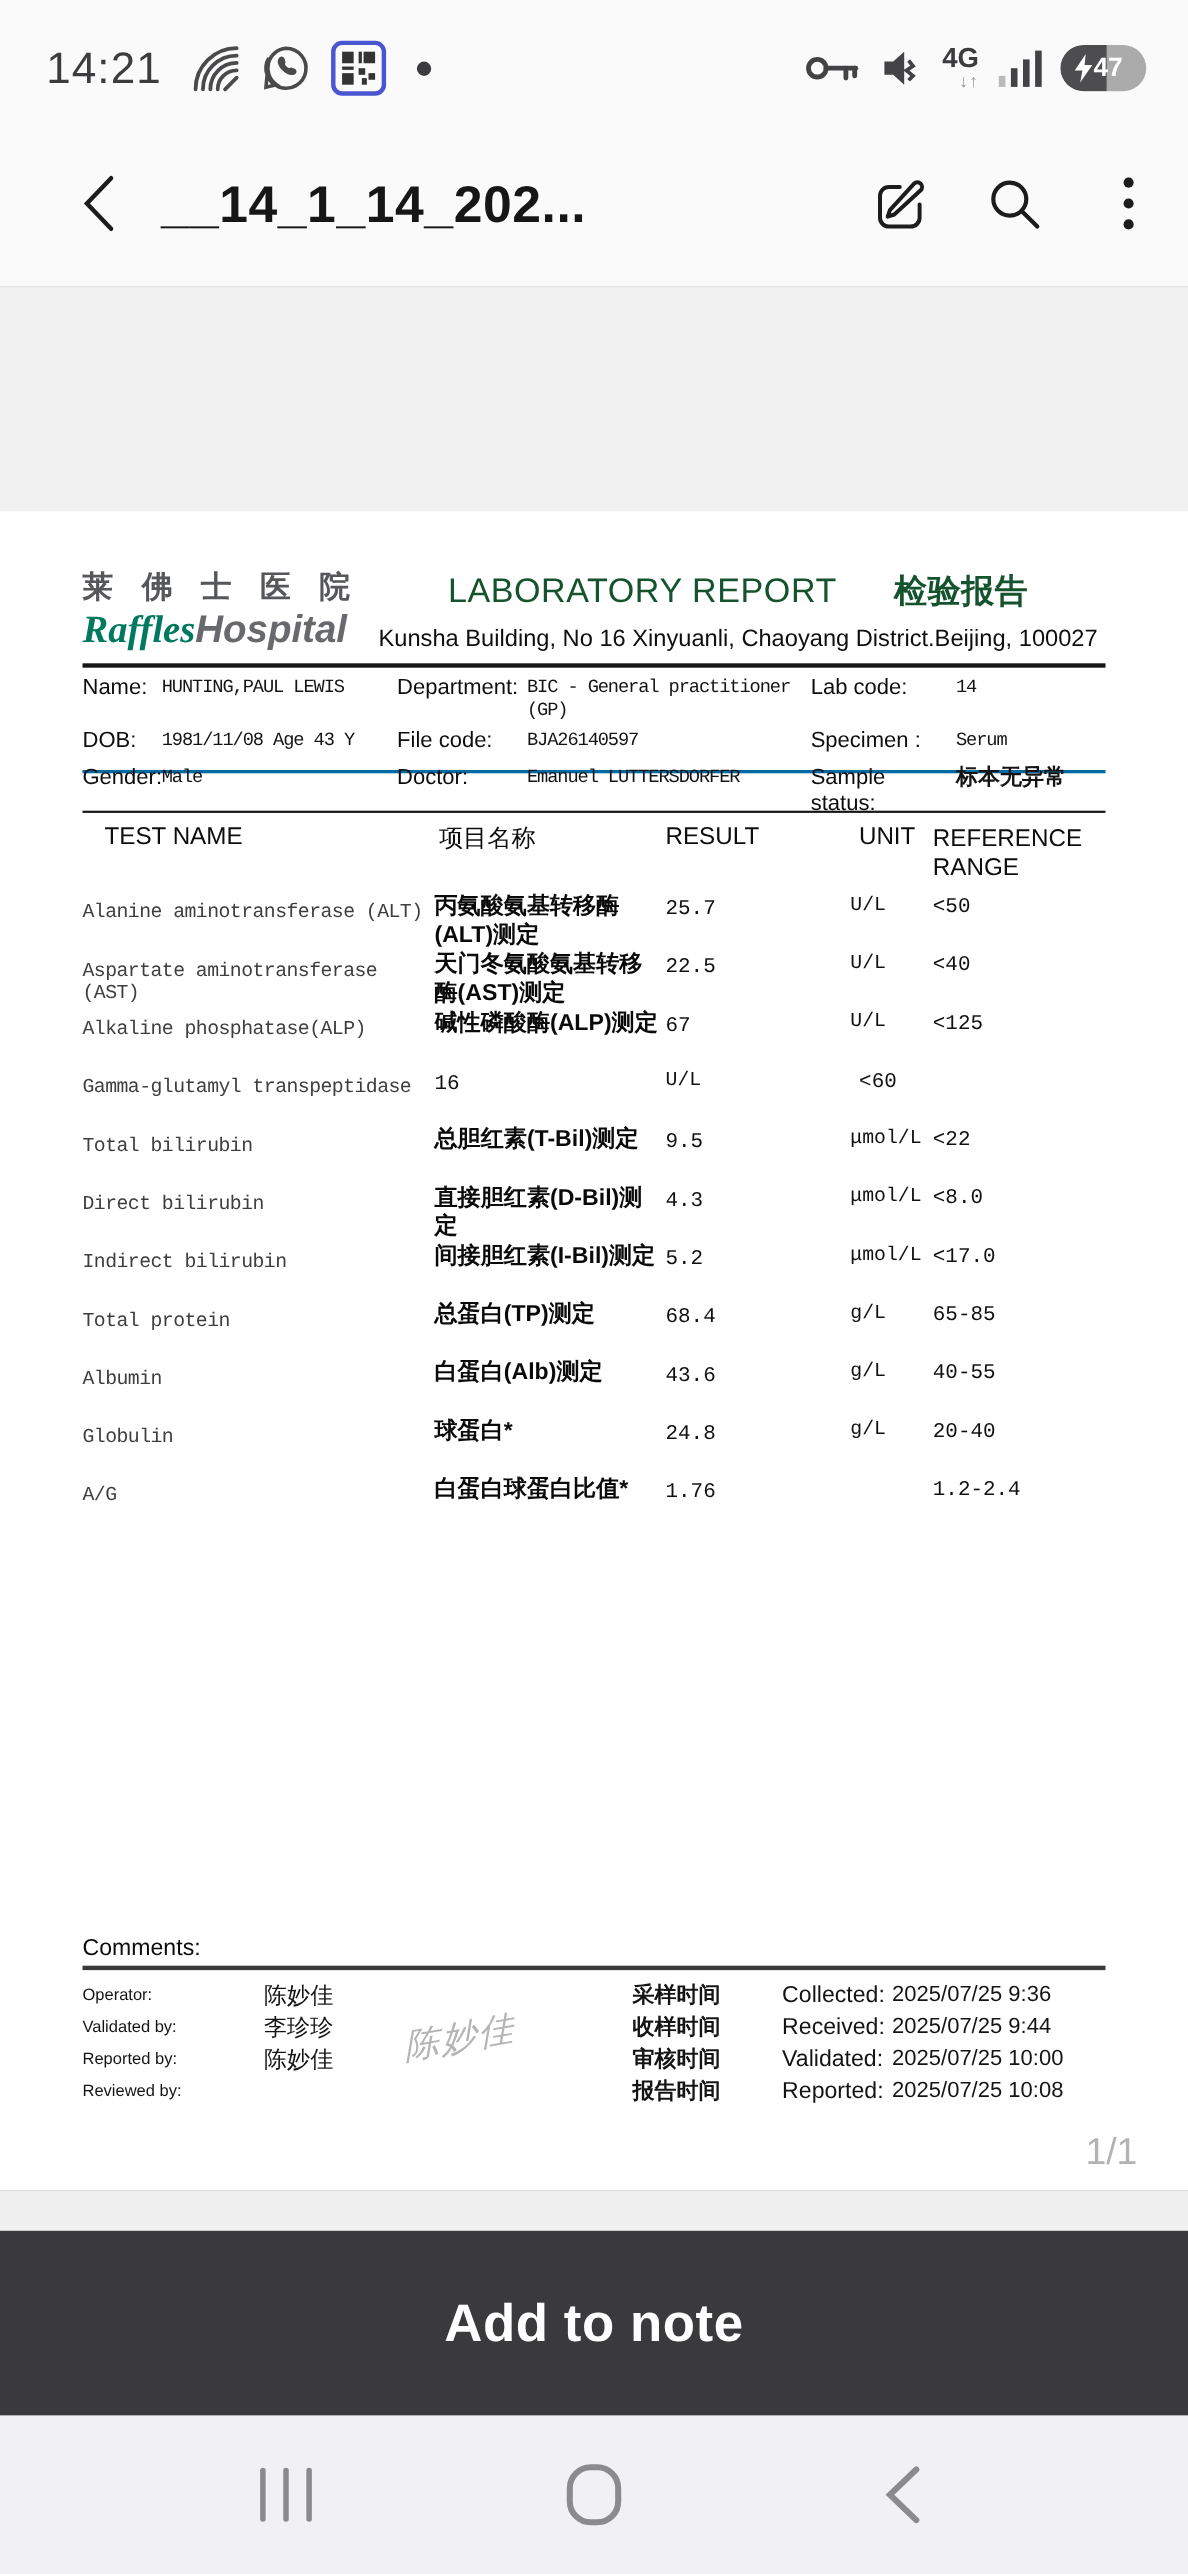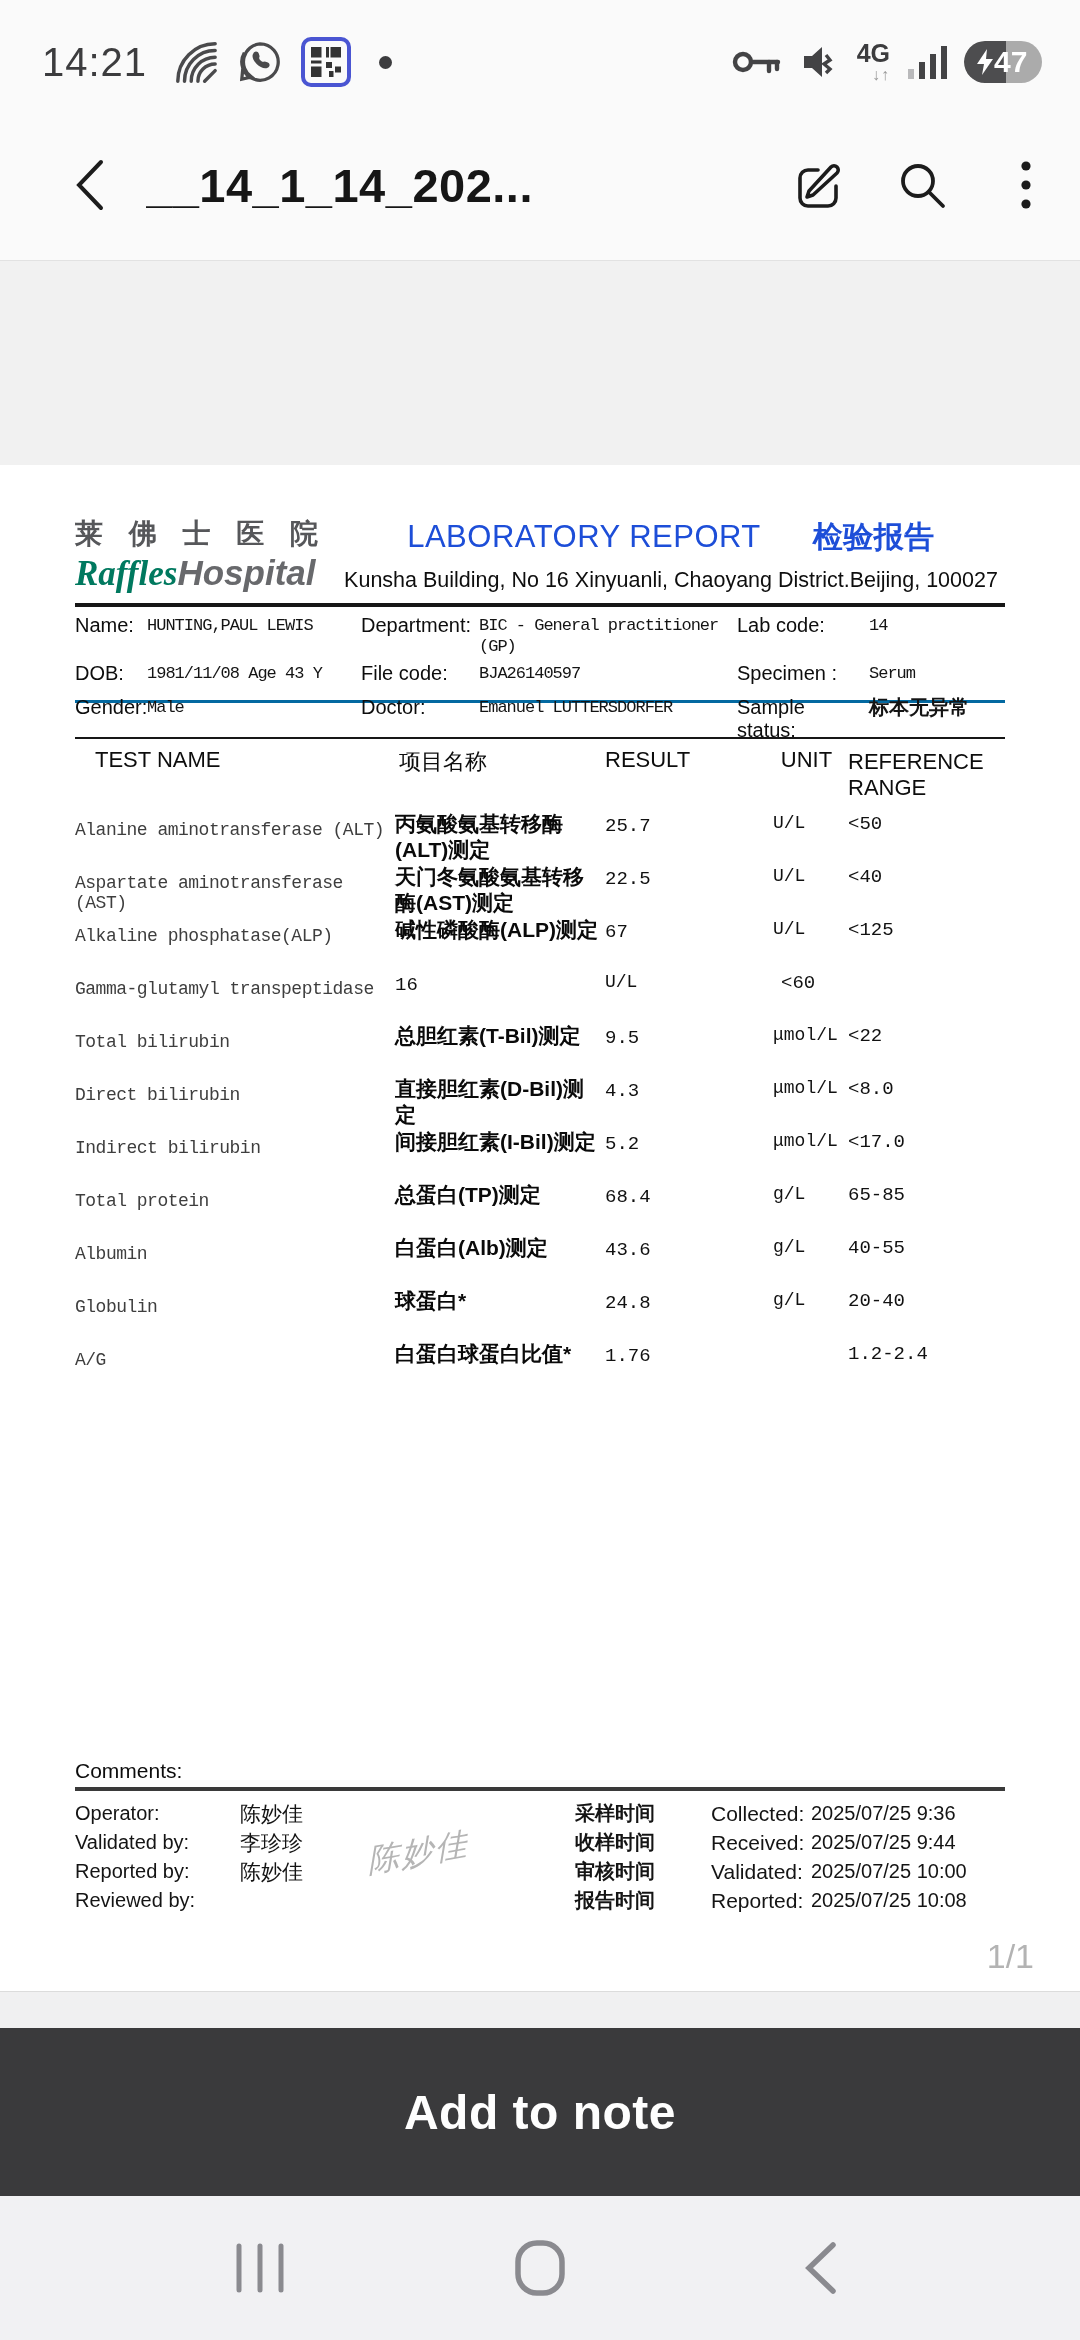--- a/index.html
+++ b/index.html
@@ -24,21 +24,21 @@
   .status-time{ font-size:40px; font-weight:500; letter-spacing:1px; margin-right:8px;}
   .status-right{ margin-left:auto; display:flex; align-items:center; gap:16px; }
   .sicon{ display:inline-flex; align-items:center; justify-content:center; }
   .qr-wrap{ border:4px solid #4a55d2; border-radius:10px; padding:3px; background:#fafafa; }
   .notif-dot{ width:13px; height:13px; border-radius:50%; background:#3c3c3e; margin-left:10px;}
   .net4g{ display:flex; flex-direction:column; align-items:flex-end; line-height:1; }
   .net4g .t{ font-size:25px; font-weight:700; color:#3c3c3e; }
   .net4g .a{ font-size:16px; color:#9a9a9a; letter-spacing:1px; margin-top:1px;}
   .battery{ position:relative; width:78px; height:42px; border-radius:21px; background:#ababab; overflow:hidden; display:flex; }
   .battery .left{ width:42px; height:42px; background:#4d4d4f; border-radius:21px 0 0 21px; display:flex; align-items:center; justify-content:center;}
-  .battery .pct{ position:absolute; left:30px; top:0; height:42px; display:flex; align-items:center; color:#fff; font-size:30px; font-weight:700; }
+  .battery .pct{ position:absolute; left:30px; top:0; height:42px; display:flex; align-items:center; color:#fff; font-size:24px; font-weight:700; }
 
   
   .app-bar{
     position:absolute; top:110px; left:0; width:1080px; height:150px;
     background:#fafafa; display:flex; align-items:center; padding:0 44px;margin-left:18px;
   }
   .back-btn{ width:56px; height:56px; display:flex; align-items:center; justify-content:center; margin-right:28px; flex:0 0 auto;}
   .doc-title{
     font-size:47px; font-weight:700; color:#161616; letter-spacing:0.5px;
     white-space:nowrap; overflow:hidden; flex:1 1 auto;
@@ -57,21 +57,21 @@
     position:absolute; top:465px; left:0; width:1080px; height:1526px;
     background:#ffffff; color:#111;
   }
   .doc-header{ position:absolute; top:46px; left:75px; width:930px; display:flex; }
   .logo{ width:262px; flex:0 0 auto; padding-top:4px;}
   .logo-zh{ font-size:28px; font-weight:700; color:#56575a; letter-spacing:9px; white-space:nowrap;}
   .logo-en{ font-size:35px; line-height:1.15; white-space:nowrap;}
   .logo-en .green{ font-family:"Liberation Serif", serif; font-style:italic; font-weight:700; color:#00795f;}
   .logo-en .gray{ font-style:italic; font-weight:700; color:#68696c;}
   .rpt-head{ flex:1 1 auto; text-align:center; padding-top:6px;}
-  .rpt-title{ font-size:31px; color:#1d4ed8; letter-spacing:0.5px; white-space:nowrap;}
+  .rpt-title{ font-size:31px; color:#14532d; letter-spacing:0.5px; white-space:nowrap;}
   .rpt-title .zh{ font-weight:700; font-size:30px; margin-left:52px;}
   .rpt-addr{ font-size:21.5px; color:#0e0e0e; margin-top:10px; white-space:nowrap;}
 
   .patient{
     position:absolute; top:138px; left:75px; width:930px; height:100px;
     border-top:4px solid #161616; border-bottom:3px solid #0369a1;
     display:grid;
     grid-template-columns:72px 214px 118px 258px 132px 1fr;
     grid-template-rows:48px 34px 1fr;
     padding-top:7px; align-items:start;
@@ -96,21 +96,21 @@
   .c-range{ font-size:19px; color:#111; padding-top:2px; padding-left:8px;}
 
   
   .comments{ position:absolute; top:1294px; left:75px; width:930px; font-size:21px; color:#0d0d0d;}
   .comments-rule{ position:absolute; top:1322px; left:75px; width:930px; height:4px; background:#3a3a3a;}
   .signoff{
     position:absolute; top:1334px; left:75px; width:930px;
     display:grid; grid-template-columns:165px 335px 100px 136px 1fr;
     grid-auto-rows:29px; align-items:center;
   }
-  .s-label{ font-size:20px; color:#141414;}
+  .s-label{ font-size:15px; color:#141414;}
   .s-value{ font-size:21px; color:#141414;}
   .s-zh{ font-size:20px; font-weight:600; color:#141414;}
   .s-en{ font-size:21px; color:#141414;margin-left:36px;}
   .s-time{ font-size:20px; color:#141414;}
   .signature{
     position:absolute; left:292px; top:32px;
     font-size:32px; color:#a3a3a3; font-style:italic;
     transform:rotate(-10deg) skewX(-6deg); letter-spacing:2px; opacity:.8;
   }
   .page-num{ position:absolute; right:46px; top:1472px; font-size:34px; color:#b3b3b3; }

